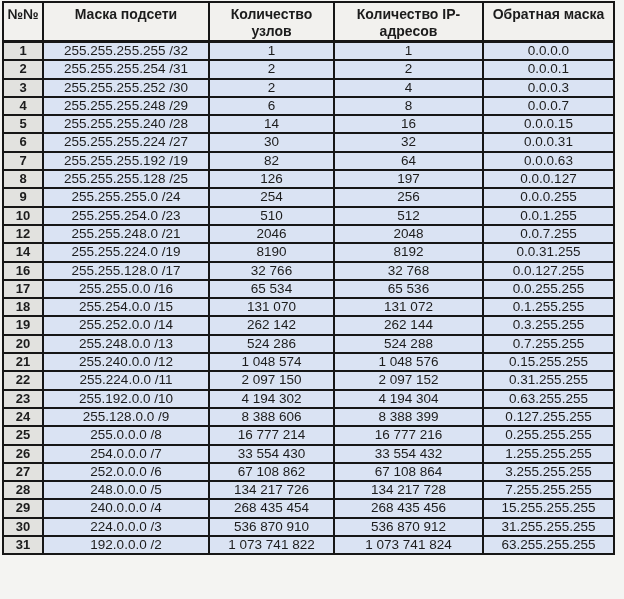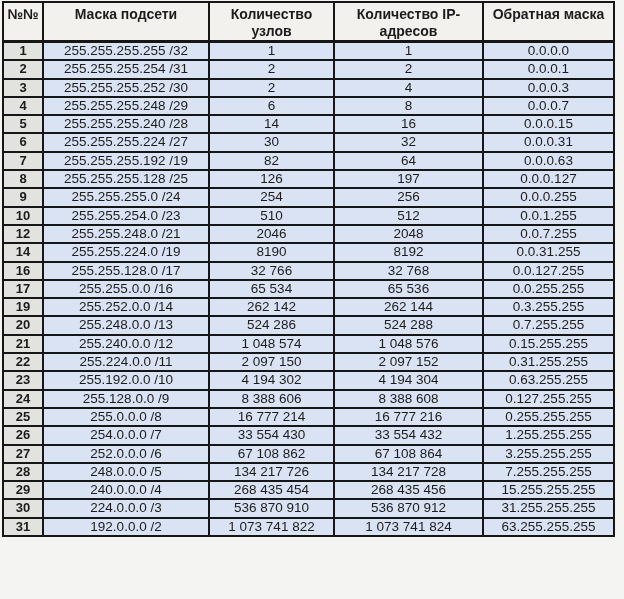--- a/index.html
+++ b/index.html
@@ -180,20 +180,27 @@
           <td>0.0.127.255</td>
         </tr>
         <tr>
           <td class="num-col">17</td>
           <td>255.255.0.0 /16</td>
           <td>65 534</td>
           <td>65 536</td>
           <td>0.0.255.255</td>
         </tr>
         <tr>
+          <td class="num-col">18</td>
+          <td>255.254.0.0 /15</td>
+          <td>131 070</td>
+          <td>131 072</td>
+          <td>0.1.255.255</td>
+        </tr>
+        <tr>
           <td class="num-col">19</td>
           <td>255.252.0.0 /14</td>
           <td>262 142</td>
           <td>262 144</td>
           <td>0.3.255.255</td>
         </tr>
         <tr>
           <td class="num-col">20</td>
           <td>255.248.0.0 /13</td>
           <td>524 286</td>
@@ -218,21 +225,21 @@
           <td class="num-col">23</td>
           <td>255.192.0.0 /10</td>
           <td>4 194 302</td>
           <td>4 194 304</td>
           <td>0.63.255.255</td>
         </tr>
         <tr>
           <td class="num-col">24</td>
           <td>255.128.0.0 /9</td>
           <td>8 388 606</td>
-          <td>8 388 608</td>
+          <td>8 388 399</td>
           <td>0.127.255.255</td>
         </tr>
         <tr>
           <td class="num-col">25</td>
           <td>255.0.0.0 /8</td>
           <td>16 777 214</td>
           <td>16 777 216</td>
           <td>0.255.255.255</td>
         </tr>
         <tr>

